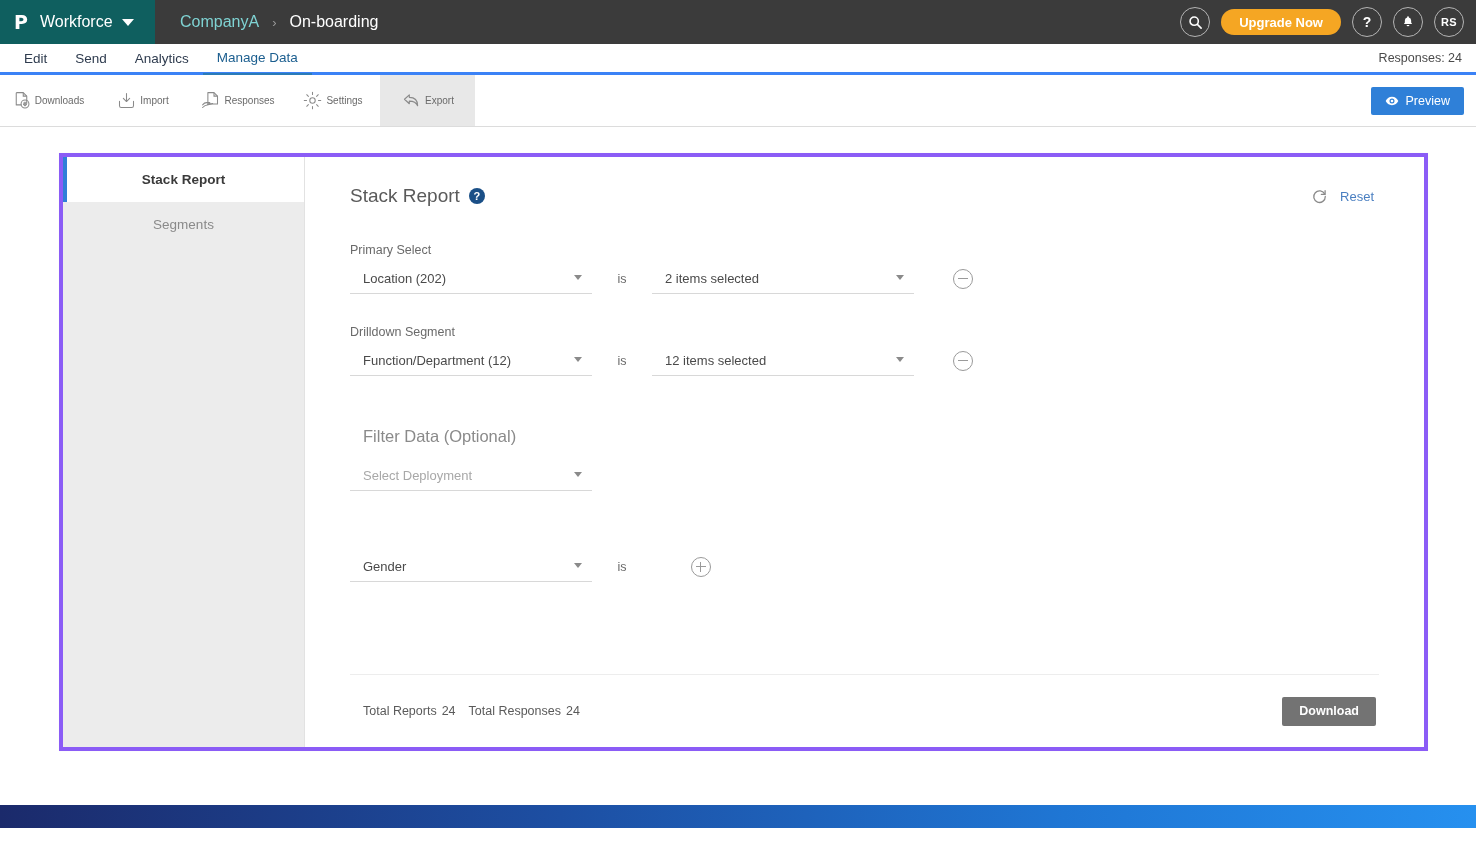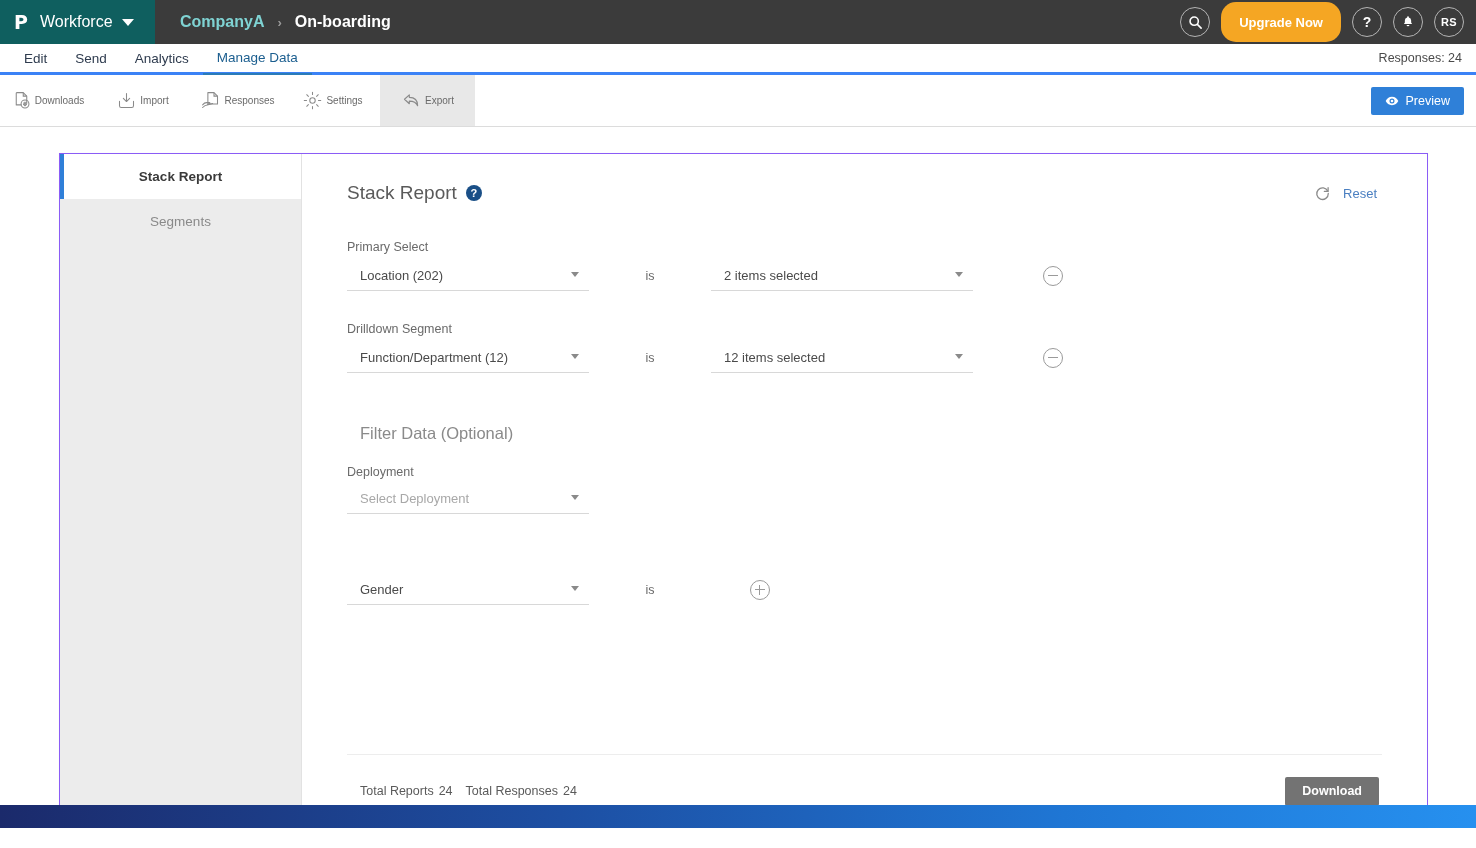--- a/index.html
+++ b/index.html
@@ -34,42 +34,42 @@
     margin-right: 9px;
   }
   .brand-caret {
     width: 0; height: 0;
     border-left: 6px solid transparent;
     border-right: 6px solid transparent;
     border-top: 7px solid #ffffff;
   }
   .breadcrumb {
     display: flex; align-items: center;
-    padding-left: 25px; gap: 13px; font-weight: bold;
+    padding-left: 25px; gap: 13px;
   }
   .bc-company { color: #7fd3d3; font-size: 16px; }
   .bc-sep { color: #9a9a9a; font-size: 13px; }
   .bc-current { color: #ffffff; font-size: 16px; }
   .topbar-right {
     margin-left: auto; display: flex; align-items: center;
     gap: 11px; padding-right: 12px;
   }
   .circ-btn {
     width: 30px; height: 30px; border-radius: 50%;
     border: 1px solid #b4b4b4;
     display: flex; align-items: center; justify-content: center;
     color: #ffffff; cursor: pointer;
   }
   .circ-btn.avatar {
     font-size: 11px; font-weight: bold; letter-spacing: .3px;
   }
   .upgrade-btn {
     background: #f5a623; color: #ffffff;
     font-size: 13px; font-weight: bold;
-    border-radius: 15px; height: 40px;
+    border-radius: 15px; height: 26px;
     padding: 0 18px;
     display: flex; align-items: center;
     border: none; cursor: pointer;
     font-family: "Liberation Sans", sans-serif;
   }
 
   
   .navbar {
     height: 31px; width: 100%;
     background: #ffffff;
@@ -127,23 +127,23 @@
 
   
   .page {
     position: relative;
     height: 701px;
     background: #ffffff;
   }
   .card {
     position: absolute;
     left: 59px; top: 26px; right: 48px;
-    height: 675px;
+    height: 598px;
     background: #ffffff;
-    border: 1px solid #8b5cf6;
+    border: 4px solid #8b5cf6;
     display: flex;
     box-shadow: 0 0 1px rgba(0,0,0,.05);
     justify-content: flex-end;
   }
 
   
   .side {
     width: 242px; flex-shrink: 0;
     background: #ececec;
     border-right: 1px solid #e2e2e2;
@@ -190,21 +190,20 @@
   }
   .reset-label { font-size: 13px; color: #4a7fc1; }
 
   .field-label {
     font-size: 12.5px; color: #6a6a6a;
     margin-bottom: 12px;
   }
   .row {
     display: flex; align-items: center;
     margin-bottom: 30px;
-    gap: 31px;
   }
   .select {
     width: 242px; position: relative;
     border-bottom: 1px solid #d8d8d8;
     padding: 0 22px 7px 13px;
     font-size: 13px; color: #4a4a4a;
     cursor: pointer;
     white-space: nowrap; overflow: hidden;
   }
   .select.wide { width: 262px; }
@@ -432,21 +431,20 @@
         <div class="is-word">is</div>
         <div class="select wide">
           <span>12 items selected</span>
           <span class="caret"></span>
         </div>
         <div class="row-btn"></div>
       </div>
 
       <div class="filter-head">Filter Data (Optional)</div>
 
-      <div class="field-label">Deployment</div>
       <div class="row">
         <div class="select placeholder">
           <span>Select Deployment</span>
           <span class="caret"></span>
         </div>
       </div>
 
       <div style="height:36px"></div>
 
       <div class="row">

